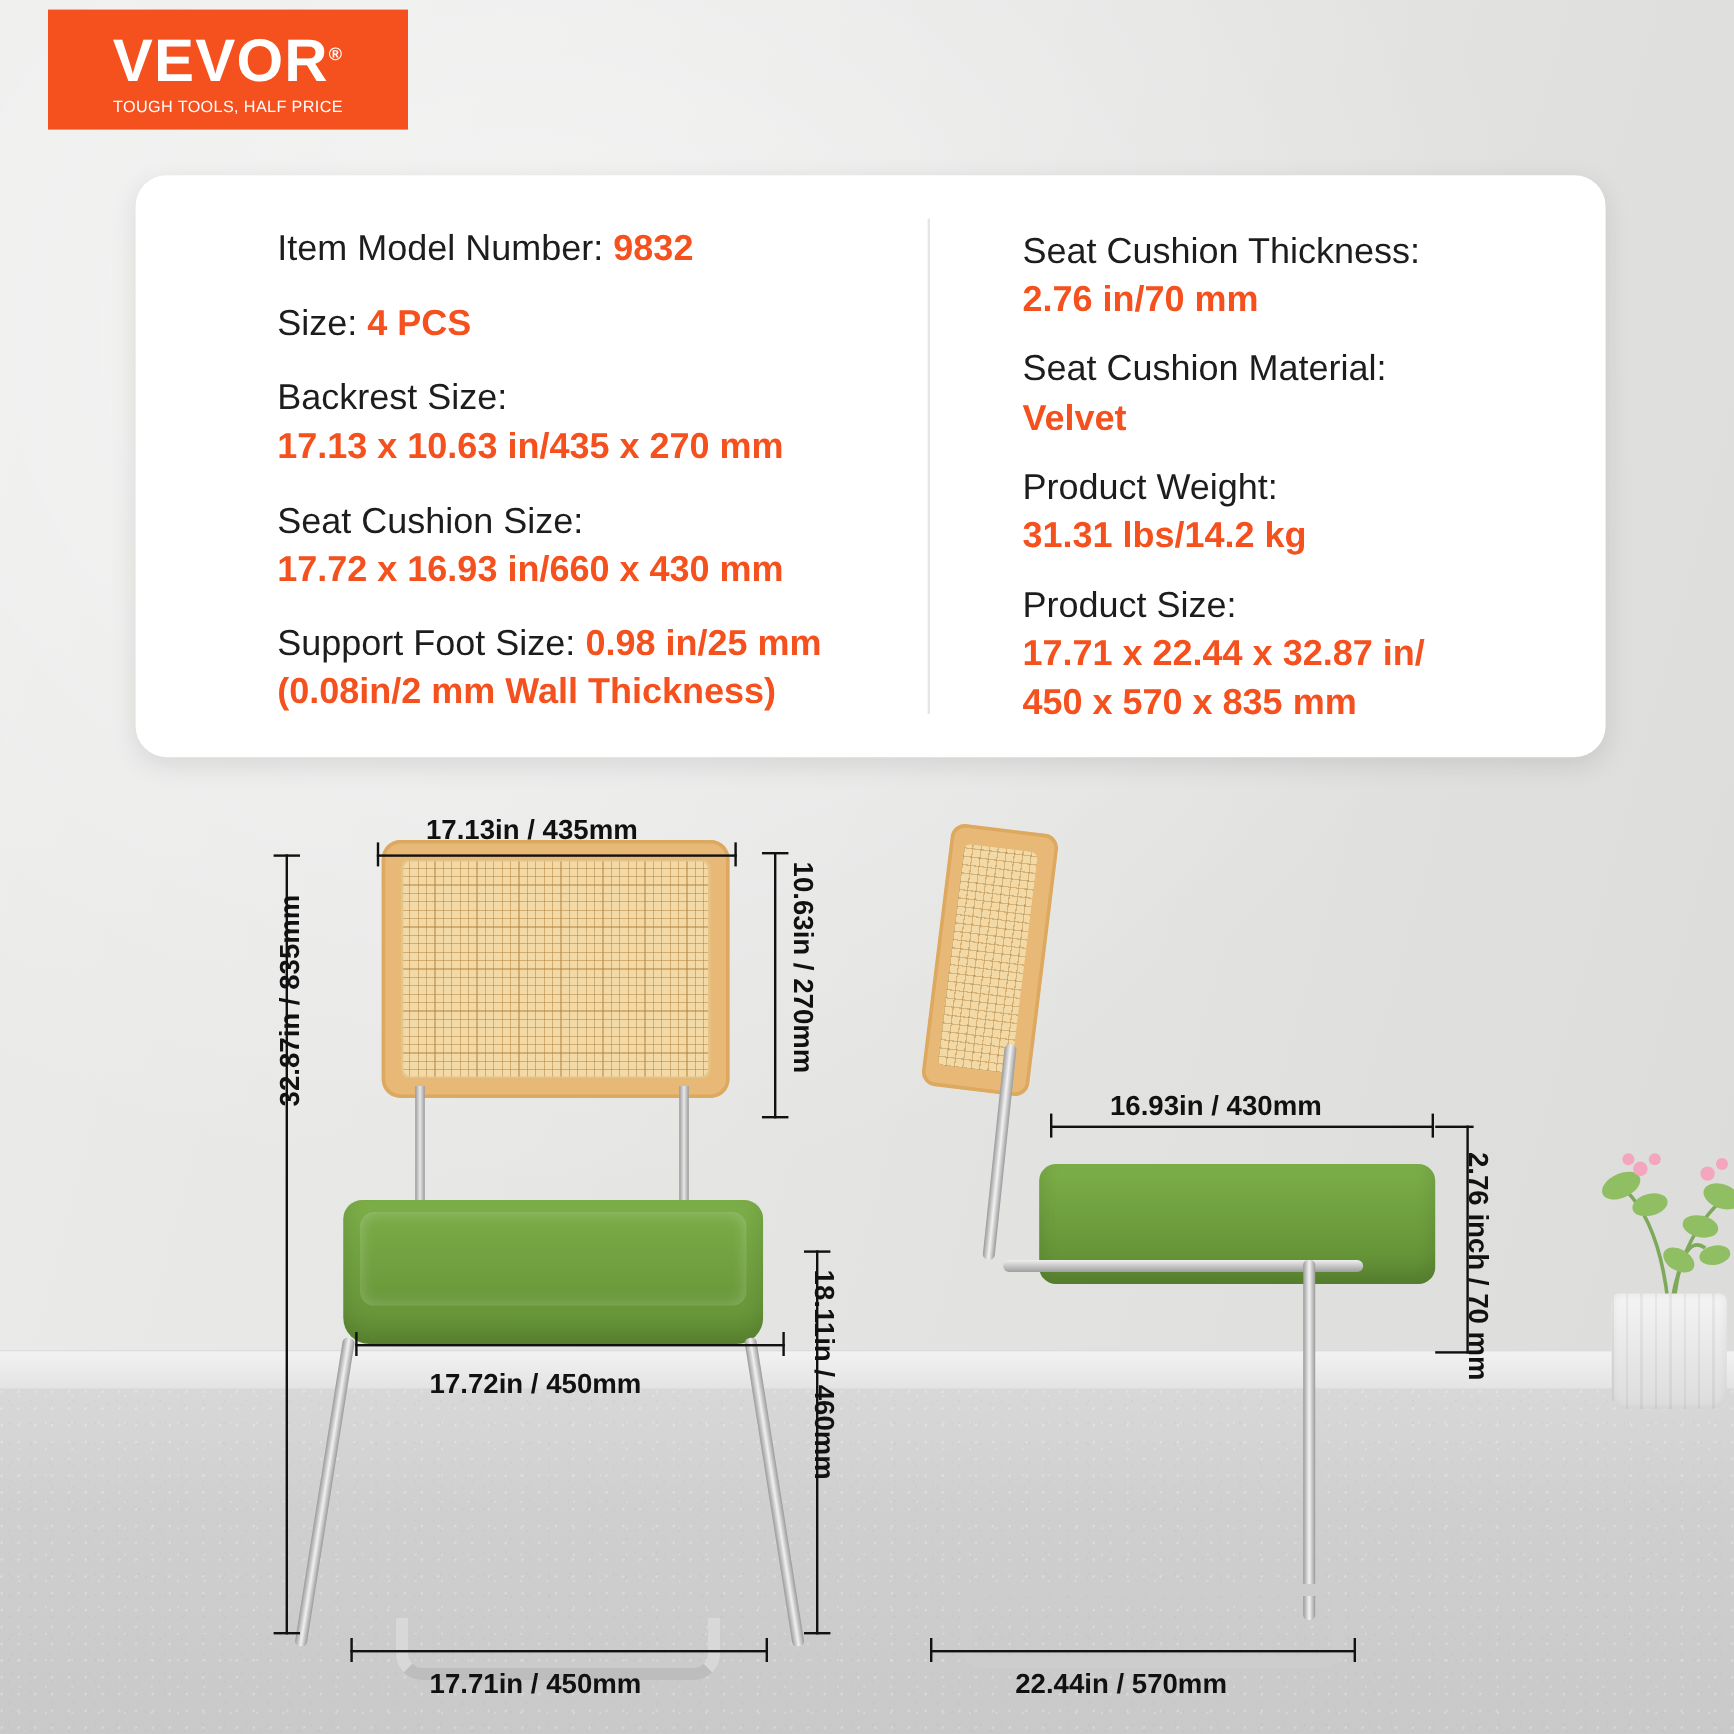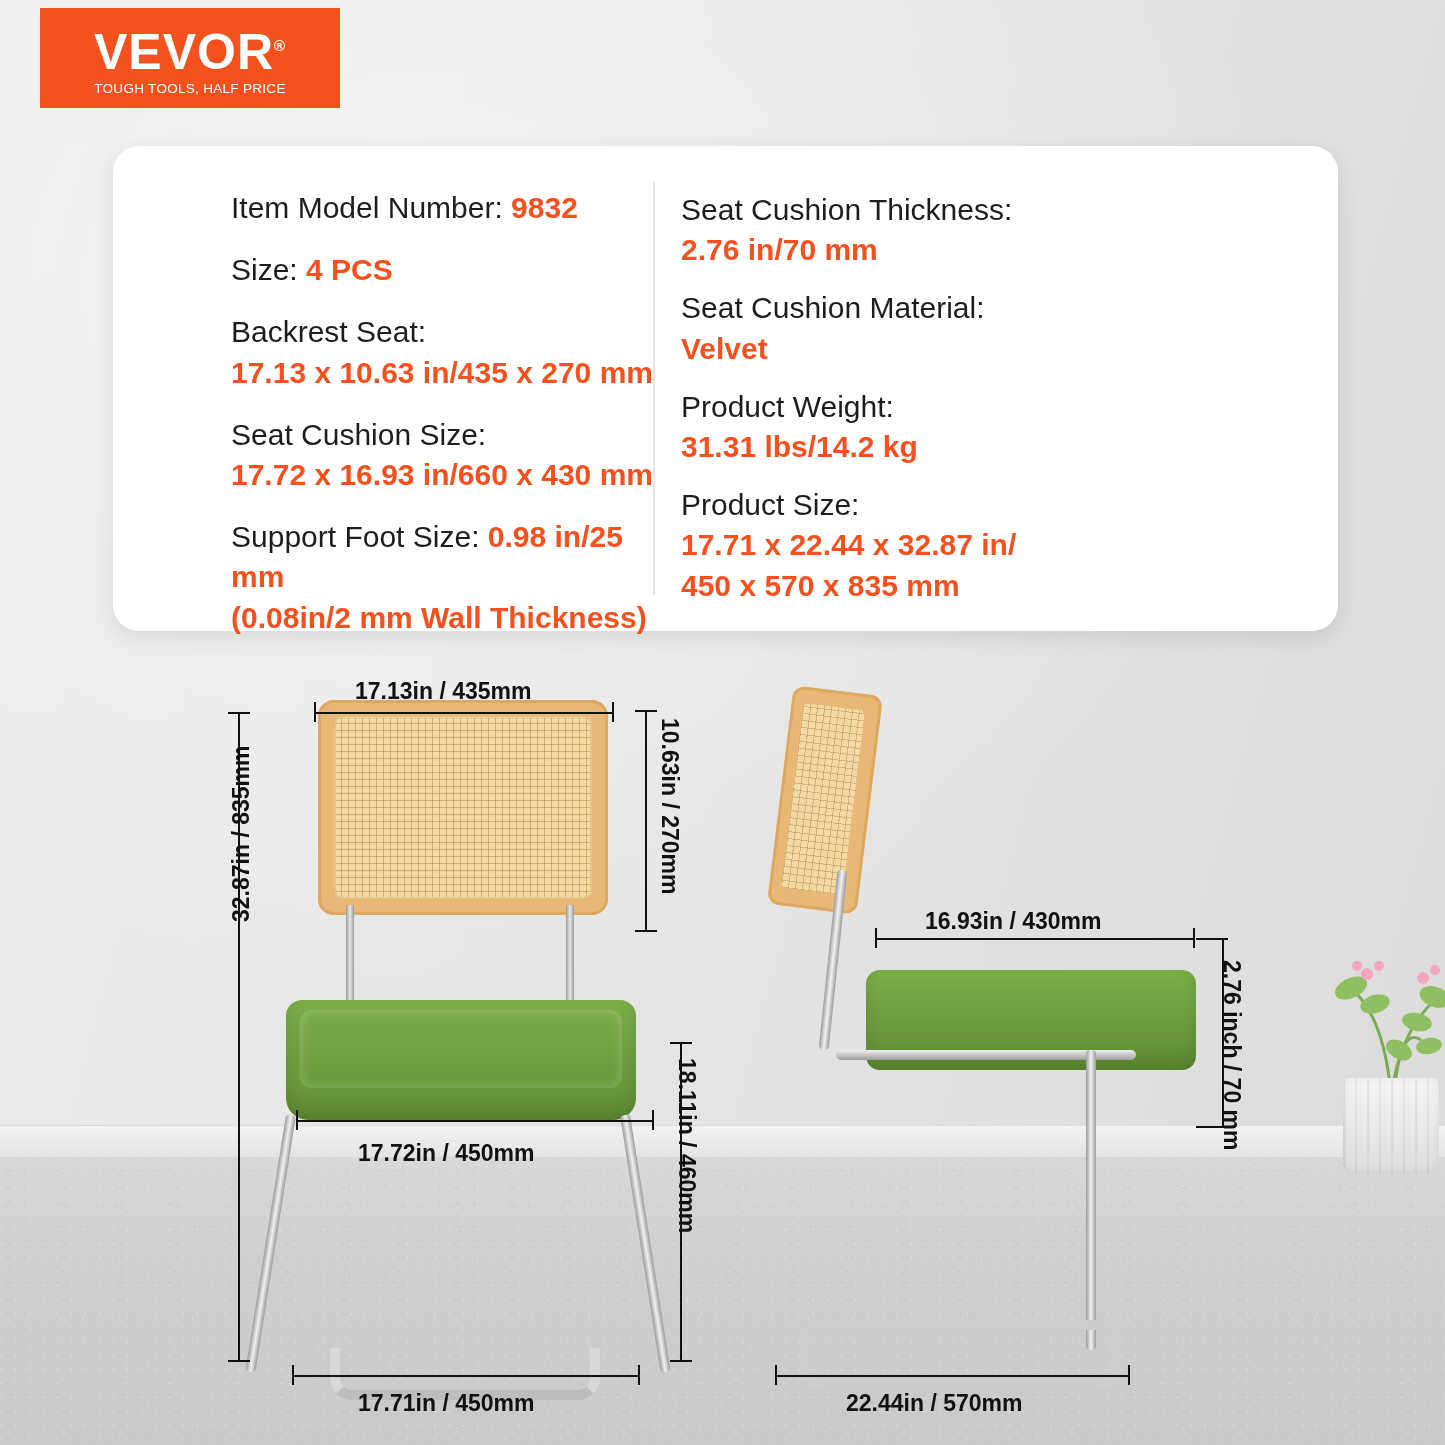--- a/index.html
+++ b/index.html
@@ -37,22 +37,22 @@
         display:flex;flex-direction:column;align-items:center;justify-content:center;}
   .logo-main{color:#fff;font-weight:bold;font-size:50px;letter-spacing:1px;line-height:52px;
              position:relative;font-family:"Liberation Sans", sans-serif;}
   .logo-reg{font-size:15px;vertical-align:super;}
   .logo-sub{color:#fff;font-size:13.5px;font-weight:normal;letter-spacing:.3px;margin-top:4px;}
 
   
   .card{position:absolute;left:113px;top:146px;width:1225px;height:485px;background:#fff;
         border-radius:26px;box-shadow:0 6px 22px rgba(0,0,0,.10);display:flex;}
   .card-col{padding:42px 0 0 0;box-sizing:border-box;}
-  .col-left{width:540px;padding-left:118px;}
-  .col-right{width:565px;padding-left:26px;border-left:2px solid #e6e6e6;margin-top:36px;margin-bottom:36px;padding-top:8px;}
+  .col-left{width:660px;padding-left:118px;}
+  .col-right{width:565px;padding-left:77px;border-left:2px solid #e6e6e6;margin-top:36px;margin-bottom:36px;padding-top:8px;}
   .spec{font-size:30px;color:#1d1d1d;line-height:1.34;margin-bottom:22px;}
   .spec .v{color:#f4511e;font-weight:bold;}
   .spec .lbl{color:#1d1d1d;}
   .col-right .spec{margin-bottom:18px;}
 
   
   .draw{position:absolute;left:0;top:640px;width:1445px;height:805px;}
   .dim-label{position:absolute;font-size:23px;font-weight:bold;color:#111;white-space:nowrap;}
   .dim-label.vert{transform-origin:left top;}
   .line{position:absolute;background:#111;}
@@ -144,21 +144,21 @@
   <div class="card-col col-left">
     <div class="spec">
       <span class="lbl">Item Model Number:</span>
       <span class="v">9832</span>
     </div>
     <div class="spec">
       <span class="lbl">Size:</span>
       <span class="v">4 PCS</span>
     </div>
     <div class="spec">
-      <span class="lbl">Backrest Seat:</span><br>
+      <span class="lbl">Backrest Size:</span><br>
       <span class="v">17.13 x 10.63 in/435 x 270 mm</span>
     </div>
     <div class="spec">
       <span class="lbl">Seat Cushion Size:</span><br>
       <span class="v">17.72 x 16.93 in/660 x 430 mm</span>
     </div>
     <div class="spec">
       <span class="lbl">Support Foot Size:</span>
       <span class="v">0.98 in/25 mm</span><br>
       <span class="v">(0.08in/2 mm Wall Thickness)</span>

